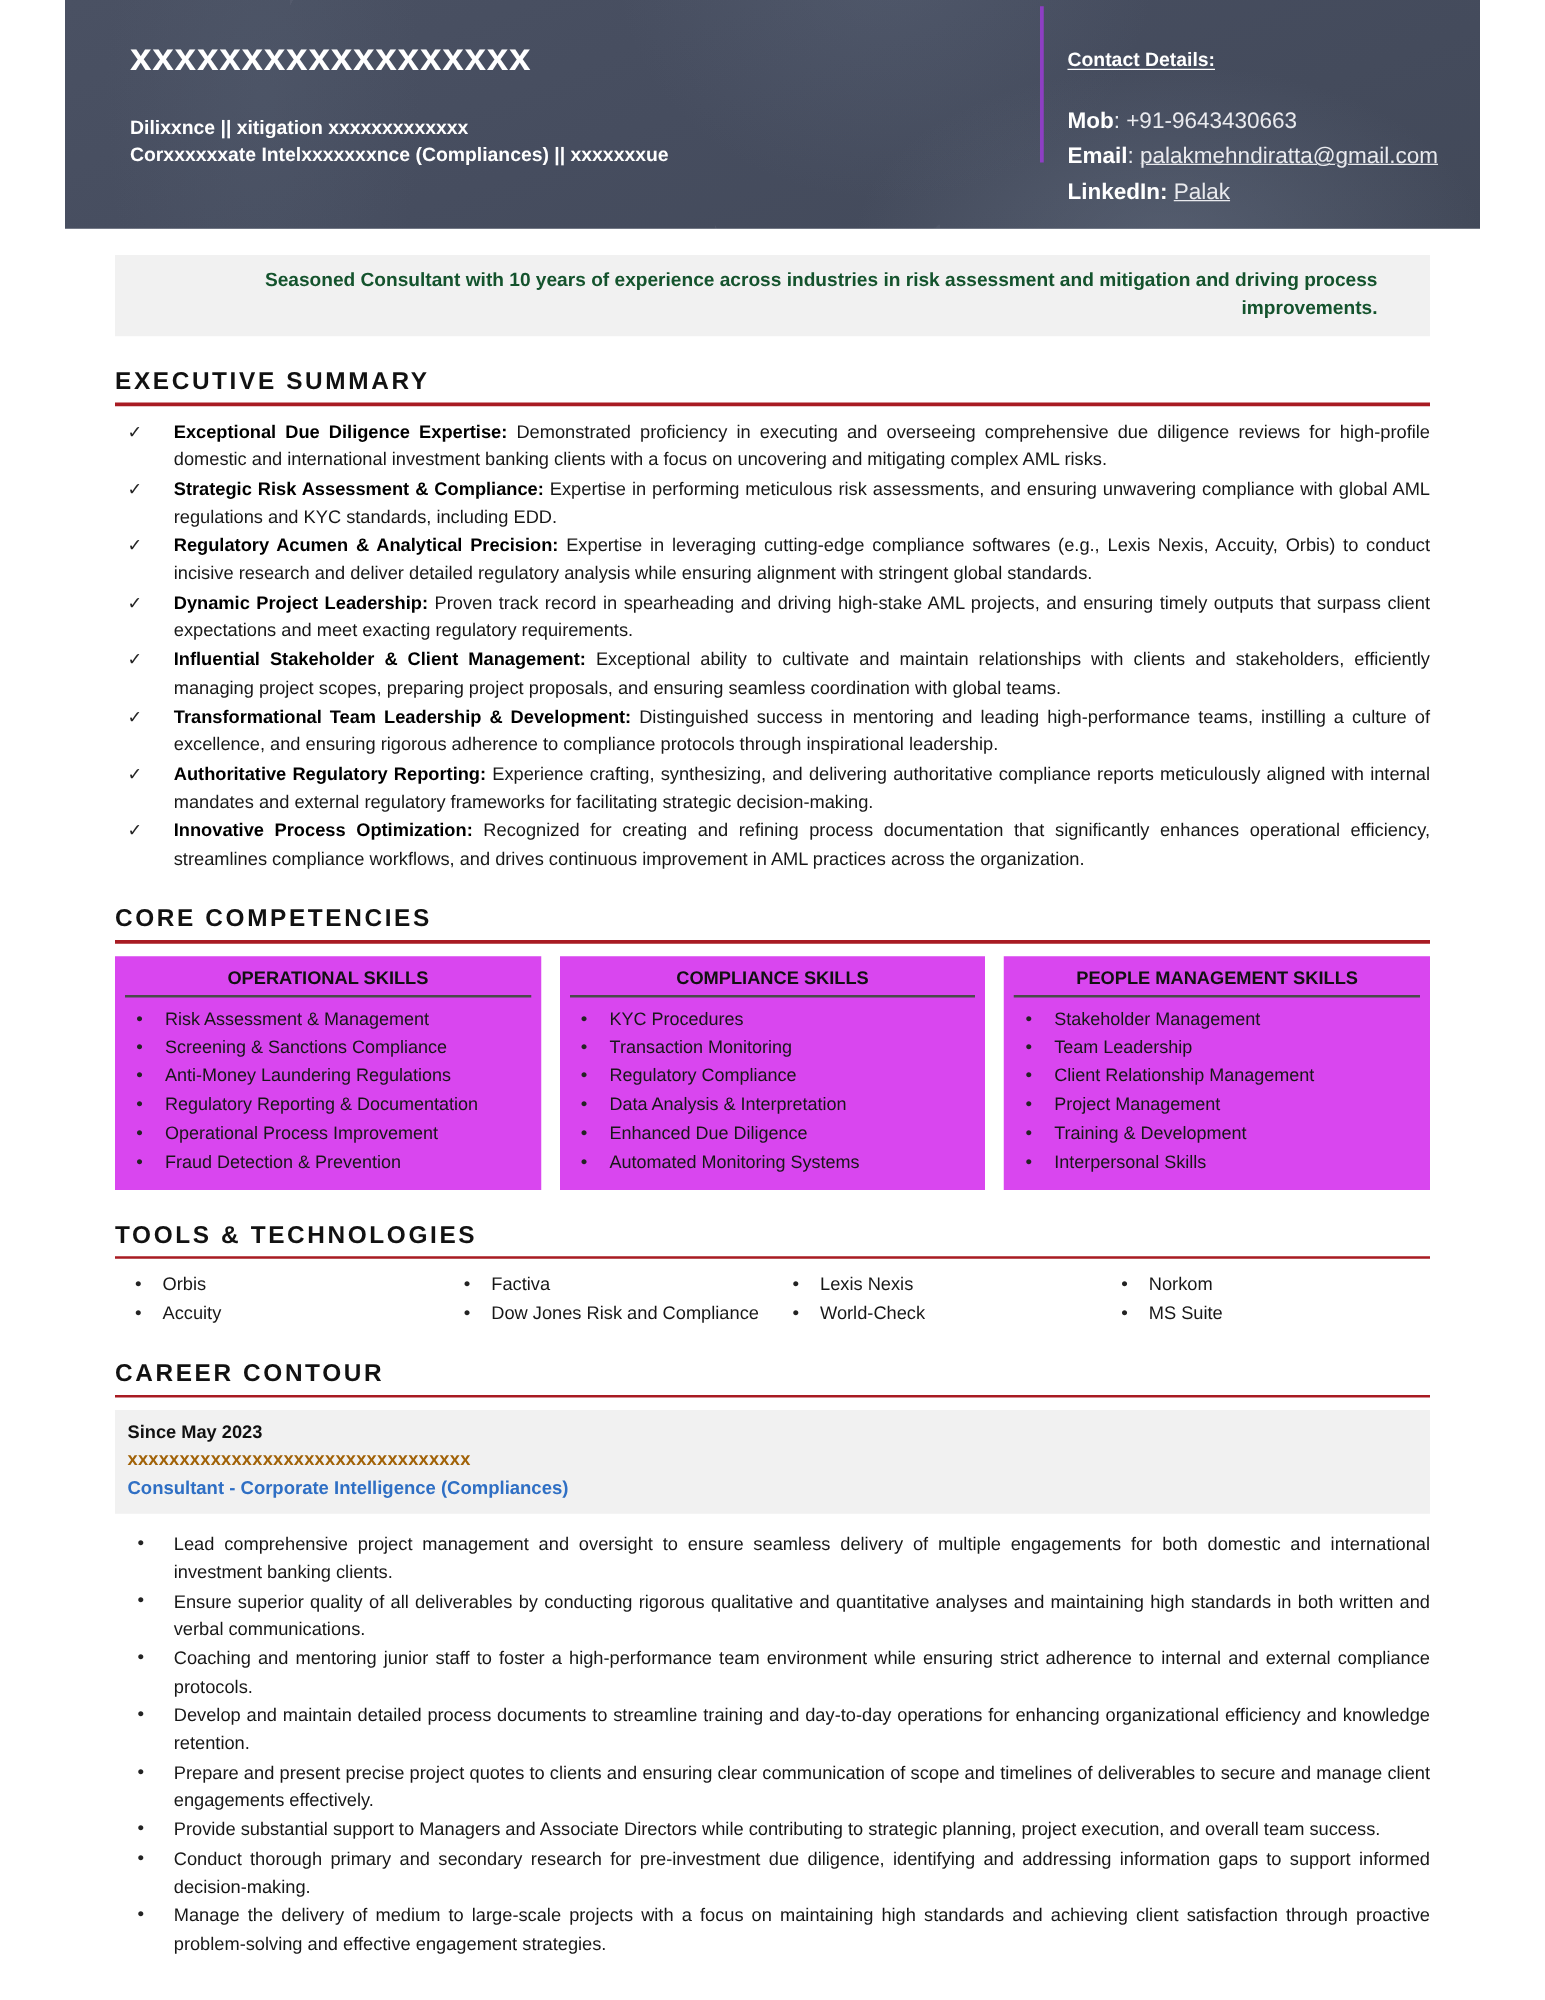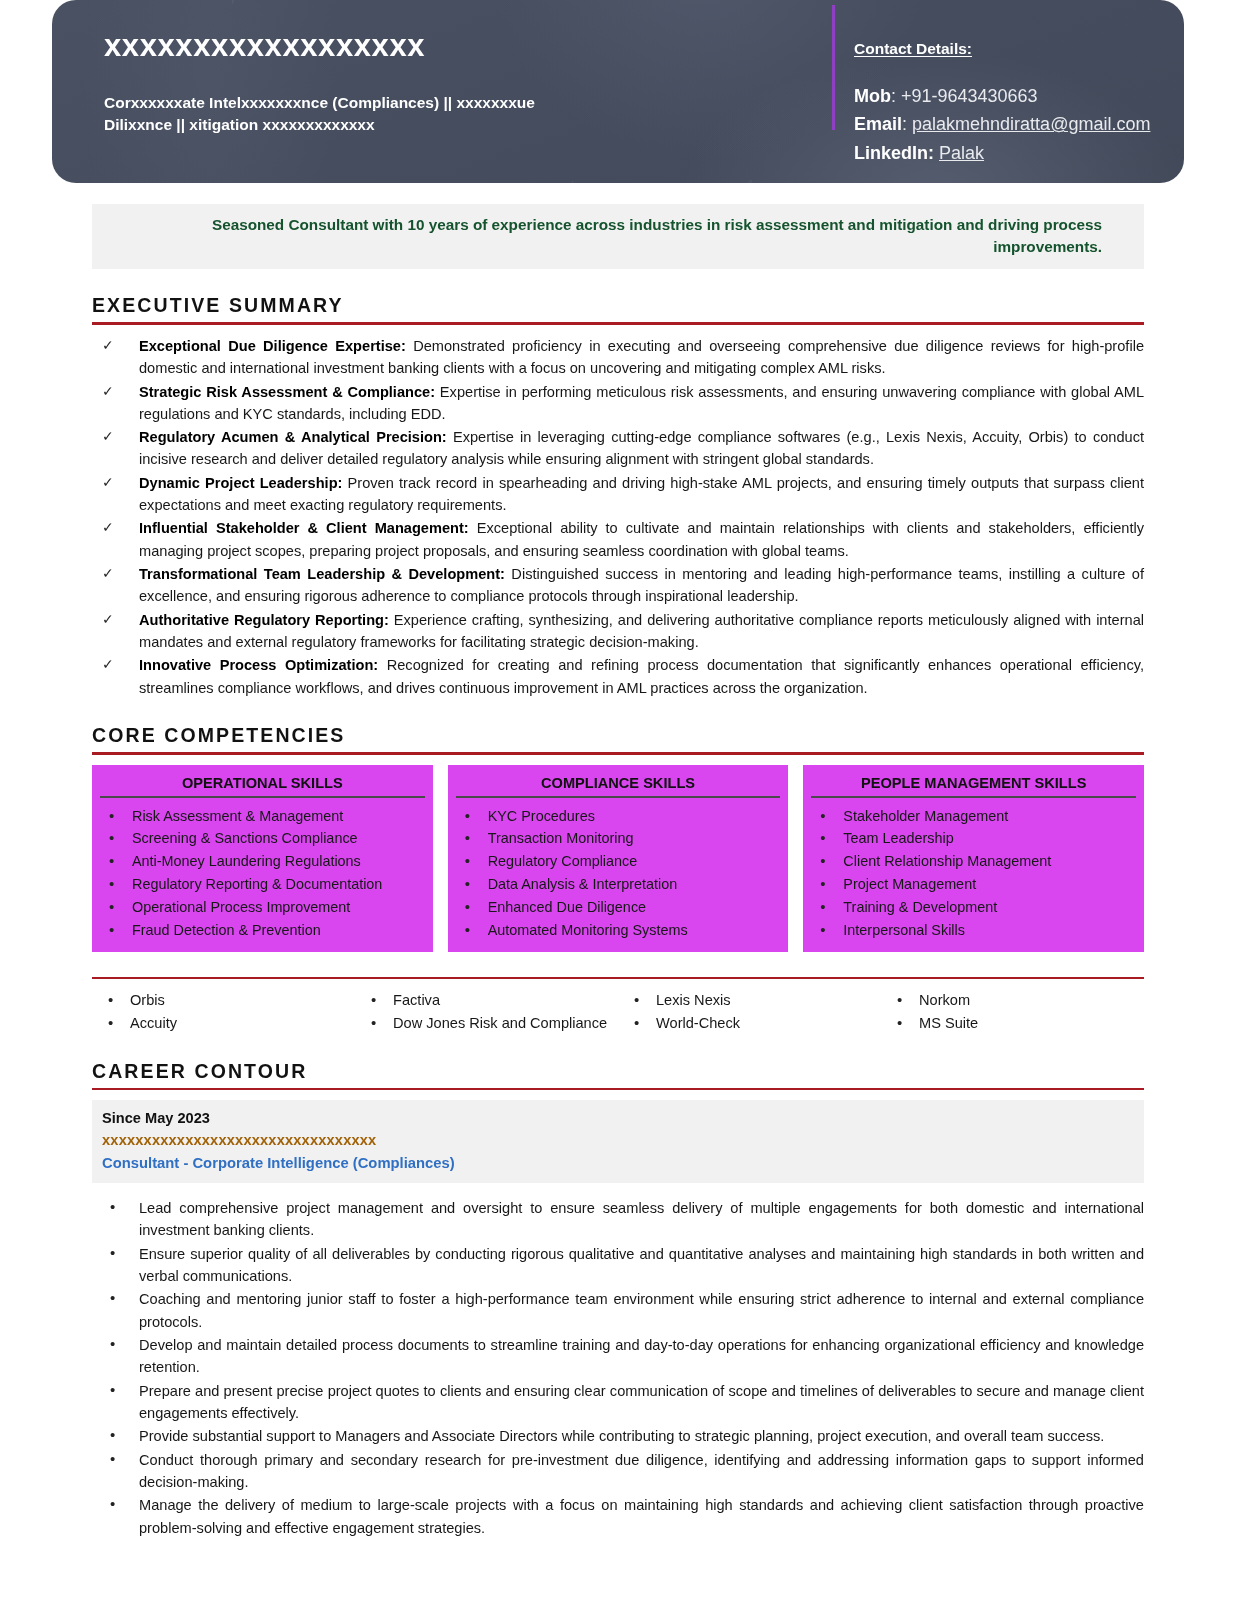--- a/index.html
+++ b/index.html
@@ -21,21 +21,20 @@
     position: relative;
     margin: 0 52px 0 52px;
     width: 1132px;
     height: 183px;
     background:
       radial-gradient(ellipse 360px 200px at 78% 105%, rgba(120,132,152,0.32), rgba(120,132,152,0) 70%),
       radial-gradient(ellipse 300px 260px at 58% -15%, rgba(110,122,142,0.22), rgba(110,122,142,0) 72%),
       radial-gradient(ellipse 180px 420px at 14% 40%, rgba(86,96,114,0.30), rgba(86,96,114,0) 70%),
       linear-gradient(160deg, #4a5163 0%, #464d5f 45%, #424959 100%);
     overflow: hidden;
-    border-radius: 24px;
   }
   .header::after {
     content:"";
     position:absolute; left:0; top:0; right:0; bottom:0;
     background:
       linear-gradient(115deg, rgba(255,255,255,0.045) 0 2px, rgba(255,255,255,0) 2px 90px),
       linear-gradient(60deg, rgba(255,255,255,0.05) 0 1.5px, rgba(255,255,255,0) 1.5px 140px),
       linear-gradient(-35deg, rgba(255,255,255,0.035) 0 3px, rgba(255,255,255,0) 3px 120px);
     background-position: 180px 0, 520px 0, 700px 0;
     pointer-events:none;
@@ -237,22 +236,22 @@
   }
 </style>
 </head>
 <body>
 
 <div class="header">
   <div class="header-inner">
     <div class="hdr-left">
       <div class="hdr-name">xxxxxxxxxxxxxxxxxx</div>
       <div class="hdr-tagline">
+        <div>Dilixxnce || xitigation xxxxxxxxxxxxx</div>
         <div>Corxxxxxxate Intelxxxxxxxnce (Compliances) || xxxxxxxue</div>
-        <div>Dilixxnce || xitigation xxxxxxxxxxxxx</div>
       </div>
     </div>
     <div class="hdr-right">
       <div class="hdr-rule"></div>
       <div class="contact-title">Contact Details:</div>
       <div class="contact-line">
         <span class="lbl">Mob</span><span>: +91-9643430663</span>
       </div>
       <div class="contact-line">
         <span class="lbl">Email</span><span>: </span><span class="lnk">palakmehndiratta@gmail.com</span>
@@ -317,20 +316,21 @@
             <li><span class="dot">•</span><span>Client Relationship Management</span></li>
             <li><span class="dot">•</span><span>Project Management</span></li>
             <li><span class="dot">•</span><span>Training &amp; Development</span></li>
             <li><span class="dot">•</span><span>Interpersonal Skills</span></li>
           </ul>
         </div>
       </div>
   </div>
 
   <div class="section">
+    <div class="section-title">TOOLS &amp; TECHNOLOGIES</div>
     <div class="section-rule"></div>
     <div class="tools-grid" id="tools-grid">
         <div class="tools-col">
           <ul>
             <li><span class="dot">•</span><span>Orbis</span></li>
             <li><span class="dot">•</span><span>Accuity</span></li>
           </ul>
         </div>
         <div class="tools-col">
           <ul>

